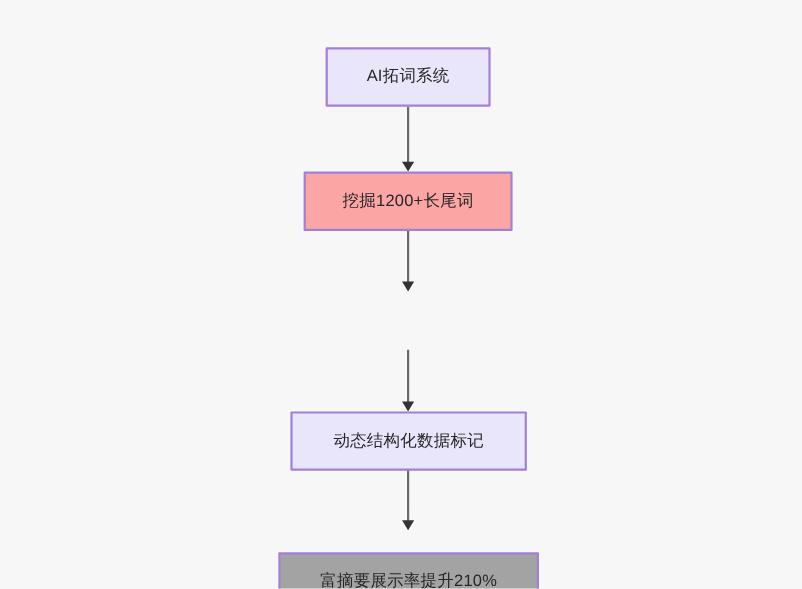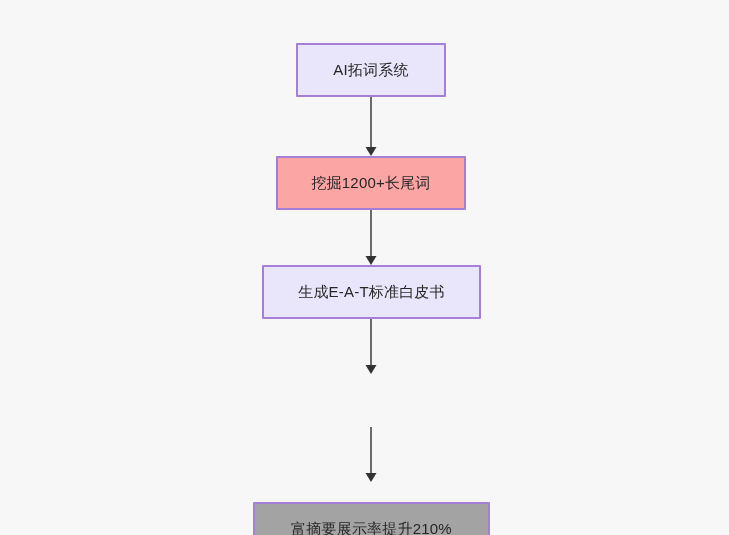--- a/index.html
+++ b/index.html
@@ -80,22 +80,22 @@
   </div>
 
   <div class="node" id="box-node-1" style="left: 296px; top: 13px; width: 150px; height: 54px; background: rgb(233, 230, 251); border-color: rgb(164, 127, 214);">
     <span class="node-label">AI拓词系统</span>
   </div>
 
   <div class="node" id="box-node-2" style="left: 276px; top: 126px; width: 190px; height: 54px; background: #fca5a5; border-color: rgb(164, 127, 214);">
     <span class="node-label">挖掘1200+长尾词</span>
   </div>
 
-  <div class="node" id="box-node-3" style="left: 262px; top: 235px; width: 219px; height: 54px; background: rgb(233, 230, 251); border-color: rgb(164, 127, 214);">
-    <span class="node-label">生成E-A-T标准白皮书</span>
+
+  <div class="node" id="box-node-4" style="left: 264px; top: 344px; width: 215px; height: 54px; background: rgb(233, 230, 251); border-color: rgb(164, 127, 214);">
+    <span class="node-label">动态结构化数据标记</span>
   </div>
-
 
   <div class="node" id="box-node-5" style="left: 253px; top: 472px; width: 237px; height: 54px; background: #a3a3a3; border-color: rgb(164, 127, 214);">
     <span class="node-label">富摘要展示率提升210%</span>
   </div>
 
 </div>
 
 </body></html>

